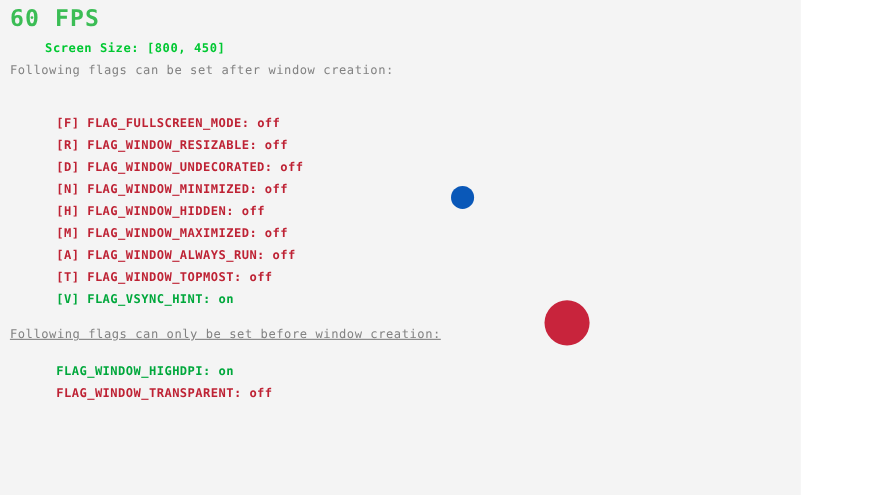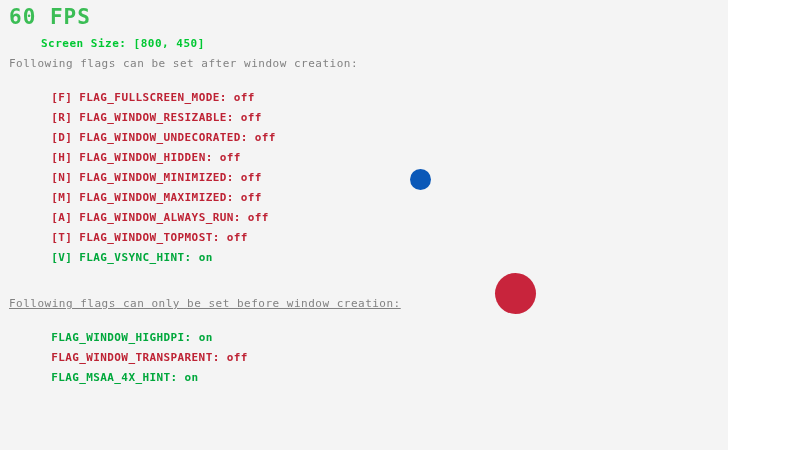--- a/index.html
+++ b/index.html
@@ -60,21 +60,21 @@
     top: 298px;
     font-size: 11px;
     color: #828282;
     text-decoration: underline;
   }
 
   .flag-list {
     position: absolute;
     left: 9px;
   }
-  #flags-after  { top: 78px; }
+  #flags-after  { top: 92px; }
   #flags-before { top: 318px; }
 
   .flag-line {
     height: 20px;
     font-size: 11px;
     font-weight: bold;
     white-space: pre;
     font-family: "DejaVu Sans Mono", "Liberation Mono", monospace;
     letter-spacing: 0.4px;
     line-height: 13px;
@@ -121,24 +121,24 @@
     <div class="flag-line off">
       <span class="flag-key">[F]</span><span> </span><span class="flag-name">FLAG_FULLSCREEN_MODE:</span><span> </span><span class="flag-value">off</span>
     </div>
     <div class="flag-line off">
       <span class="flag-key">[R]</span><span> </span><span class="flag-name">FLAG_WINDOW_RESIZABLE:</span><span> </span><span class="flag-value">off</span>
     </div>
     <div class="flag-line off">
       <span class="flag-key">[D]</span><span> </span><span class="flag-name">FLAG_WINDOW_UNDECORATED:</span><span> </span><span class="flag-value">off</span>
     </div>
     <div class="flag-line off">
-      <span class="flag-key">[H]</span><span> </span><span class="flag-name">FLAG_WINDOW_HIDDEN:</span><span> </span><span class="flag-value">off</span>
+      <span class="flag-key">[N]</span><span> </span><span class="flag-name">FLAG_WINDOW_MINIMIZED:</span><span> </span><span class="flag-value">off</span>
     </div>
     <div class="flag-line off">
-      <span class="flag-key">[N]</span><span> </span><span class="flag-name">FLAG_WINDOW_MINIMIZED:</span><span> </span><span class="flag-value">off</span>
+      <span class="flag-key">[H]</span><span> </span><span class="flag-name">FLAG_WINDOW_HIDDEN:</span><span> </span><span class="flag-value">off</span>
     </div>
     <div class="flag-line off">
       <span class="flag-key">[M]</span><span> </span><span class="flag-name">FLAG_WINDOW_MAXIMIZED:</span><span> </span><span class="flag-value">off</span>
     </div>
     <div class="flag-line off">
       <span class="flag-key">[A]</span><span> </span><span class="flag-name">FLAG_WINDOW_ALWAYS_RUN:</span><span> </span><span class="flag-value">off</span>
     </div>
     <div class="flag-line off">
       <span class="flag-key">[T]</span><span> </span><span class="flag-name">FLAG_WINDOW_TOPMOST:</span><span> </span><span class="flag-value">off</span>
     </div>
@@ -149,21 +149,18 @@
 
   <div class="txt" id="before-heading">Following flags can only be set before window creation:</div>
 
   <div class="flag-list" id="flags-before">
     <div class="flag-line on">
       <span class="flag-name">FLAG_WINDOW_HIGHDPI:</span><span> </span><span class="flag-value">on</span>
     </div>
     <div class="flag-line off">
       <span class="flag-name">FLAG_WINDOW_TRANSPARENT:</span><span> </span><span class="flag-value">off</span>
     </div>
-    <div class="flag-line on">
-      <span class="flag-name">FLAG_MSAA_4X_HINT:</span><span> </span><span class="flag-value">on</span>
-    </div>
   </div>
 
   <div class="ball" id="ball-blue"></div>
   <div class="ball" id="ball-red"></div>
 
 </div>
 
 </body></html>

